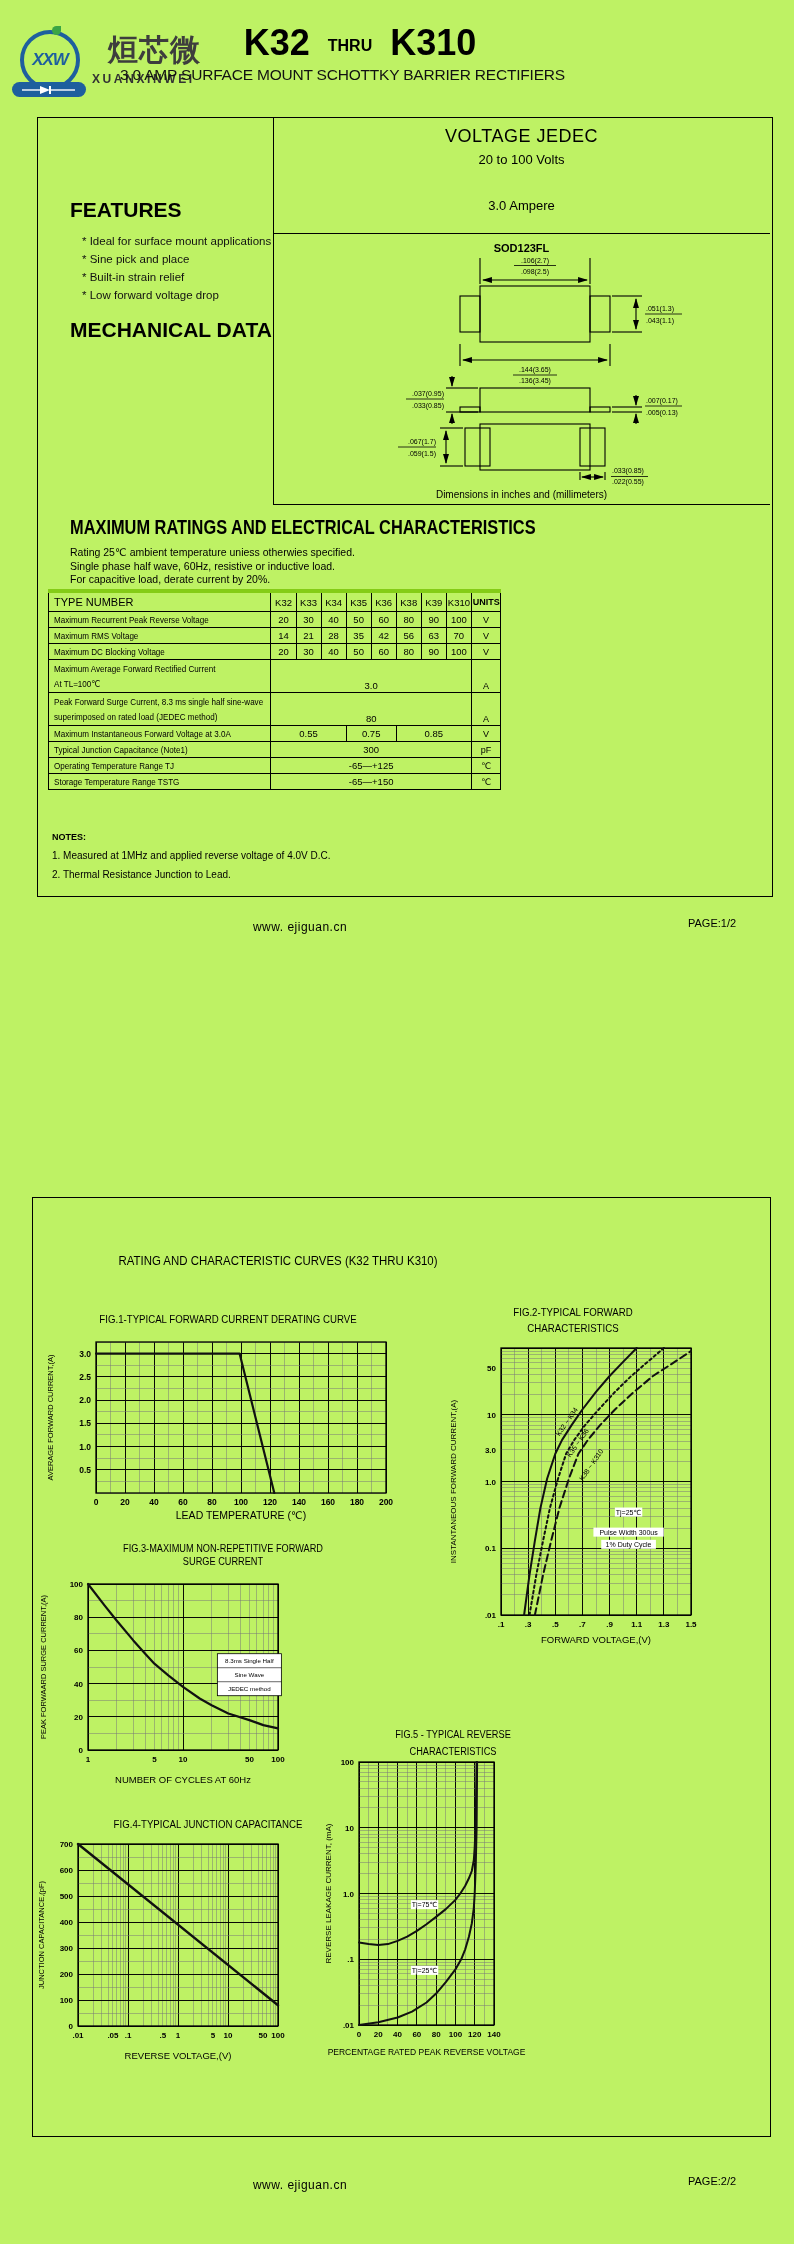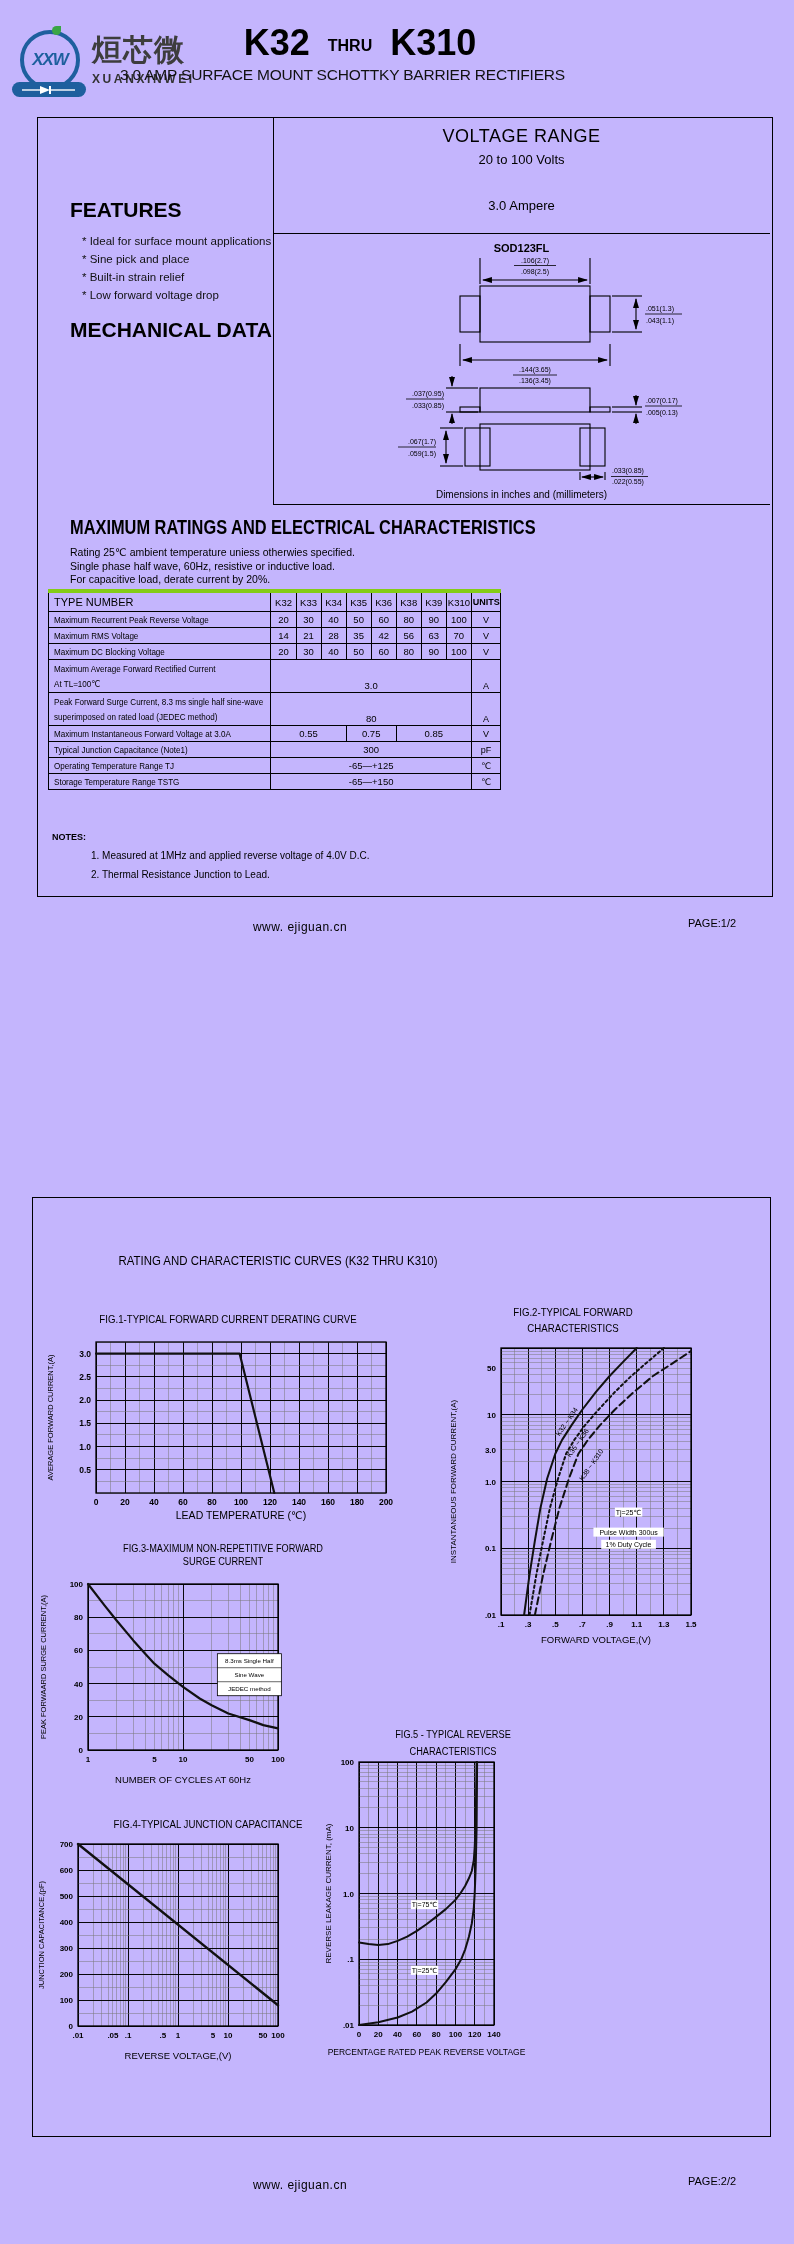--- a/index.html
+++ b/index.html
@@ -1,27 +1,27 @@
 <!DOCTYPE html>
 <html><head>
 <meta charset="utf-8">
 <style>
   html,body{margin:0;padding:0;background:#fff;}
   body{font-family:"Liberation Sans","DejaVu Sans",sans-serif;color:#000;}
-  .page{position:relative;width:794px;height:2244px;background:#c4b5fd;overflow:hidden;}
+  .page{position:relative;width:794px;height:2244px;background:#bef264;overflow:hidden;}
   .abs{position:absolute;}
   .ctr{text-align:center;}
   .box{position:absolute;border:1.6px solid #000;}
   svg{font-family:"Liberation Sans","DejaVu Sans",sans-serif;}
   
   .logo-ring{position:absolute;left:20px;top:30px;width:52px;height:52px;border:4px solid #1e5f9e;border-radius:50%;display:flex;align-items:center;justify-content:center;}
   .logo-xxw{font-style:italic;font-weight:bold;font-size:17px;color:#1e5f9e;letter-spacing:-1px;}
   .logo-leaf{position:absolute;left:52px;top:26px;width:9px;height:9px;background:#3aa545;border-radius:60% 0 60% 60%;}
   .logo-banner{position:absolute;left:12px;top:82px;width:74px;height:15px;background:#1e5f9e;border-radius:8px;display:flex;align-items:center;justify-content:center;}
-  .logo-cn{position:absolute;left:92px;top:30px;font-size:30px;font-weight:600;color:#3d3d3d;letter-spacing:1px;}
+  .logo-cn{position:absolute;left:108px;top:30px;font-size:30px;font-weight:600;color:#3d3d3d;letter-spacing:1px;}
   .logo-en{position:absolute;left:92px;top:72px;font-size:12px;font-weight:600;letter-spacing:2.6px;color:#333;}
   .doc-title{position:absolute;left:170px;top:22px;width:380px;text-align:center;white-space:nowrap;}
   .doc-title .big{font-size:36px;font-weight:bold;}
   .doc-title .mid{font-size:16px;font-weight:bold;position:relative;top:-4px;margin:0 18px;}
   .subtitle{position:absolute;left:120px;top:66px;width:445px;text-align:center;font-size:15.5px;letter-spacing:-0.2px;color:#111;}
   
   .h-big{font-size:21px;font-weight:bold;}
   .bullets div{font-size:11.5px;color:#111;}
   
   .rc{left:235px;width:497px;text-align:center;position:absolute;}
@@ -34,21 +34,21 @@
   #ratings-table{border-collapse:collapse;table-layout:fixed;width:453px;border-top:4px solid #84cc16;}
   #ratings-table td{border:1px solid #000;border-top-width:1.5px;border-bottom-width:1.5px;font-size:9.5px;height:15px;padding:0 1px;overflow:hidden;white-space:nowrap;}
   #ratings-table td.p{text-align:left;padding-left:5px;}
   #ratings-table td.p .sq{transform:scaleX(.85);transform-origin:left center;white-space:nowrap;}
   #ratings-table td.v{text-align:center;}
   #ratings-table td.u{text-align:center;font-size:9px;}
   #ratings-table tr.two td{height:31px;}
   #ratings-table td.vb{vertical-align:bottom;padding-bottom:1px;}
   .pairline{display:flex;justify-content:space-between;padding-right:26px;line-height:15.5px;}
   .stk{line-height:15.5px;text-align:center;}
-  .notes div{font-size:10px;line-height:19px;margin-left:39px;}
+  .notes div{font-size:10px;line-height:19px;}
   .foot-site{font-size:12px;letter-spacing:.5px;}
   .foot-page{font-size:11px;}
   
   .p2-title{font-size:13px;transform:scaleX(.88);transform-origin:center;white-space:nowrap;}
   .figtitle{font-size:10.5px;color:#000;transform:scaleX(.92);transform-origin:center;white-space:nowrap;}
 </style>
 </head>
 <body>
 
 <div class="page">
@@ -79,21 +79,21 @@
     <div class="abs h-big" style="left:32px;top:80px;">FEATURES</div>
     <div class="abs bullets" id="feature-list" style="left:32px;top:114px;line-height:18px;margin-left:12px;">
         <div>* Ideal for surface mount applications</div>
         <div>* Sine pick and place</div>
         <div>* Built-in strain relief</div>
         <div>* Low forward voltage drop</div>
       </div>
 
     <div class="abs h-big" style="left:32px;top:200px;">MECHANICAL DATA</div>
 
-    <div class="rc" style="top:8px;font-size:18px;letter-spacing:.5px;">VOLTAGE RANGE</div>
+    <div class="rc" style="top:8px;font-size:18px;letter-spacing:.5px;">VOLTAGE JEDEC</div>
     <div class="rc" style="top:34px;font-size:13px;">20 to 100 Volts</div>
     <div class="rc" style="top:80px;font-size:13px;">3.0 Ampere</div>
     <div class="hrule" style="left:235px;top:115px;width:497px;"></div>
 
     <div class="rc" style="top:124px;font-size:11px;font-weight:bold;">SOD123FL</div>
 
     <svg class="abs" style="left:292px;top:134px;" width="440" height="234" viewBox="0 0 440 234">
       <defs>
         <marker id="ar" viewBox="0 0 10 6" markerWidth="9" markerHeight="6" refX="9" refY="3" orient="auto-start-reverse">
           <path d="M0,0 L10,3 L0,6 z" fill="#000"></path>

